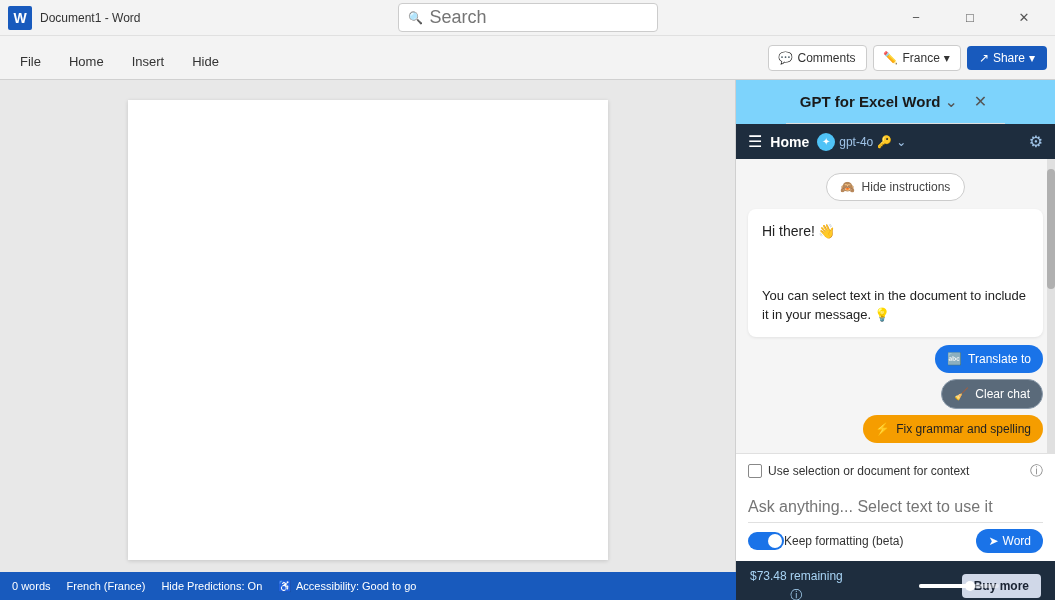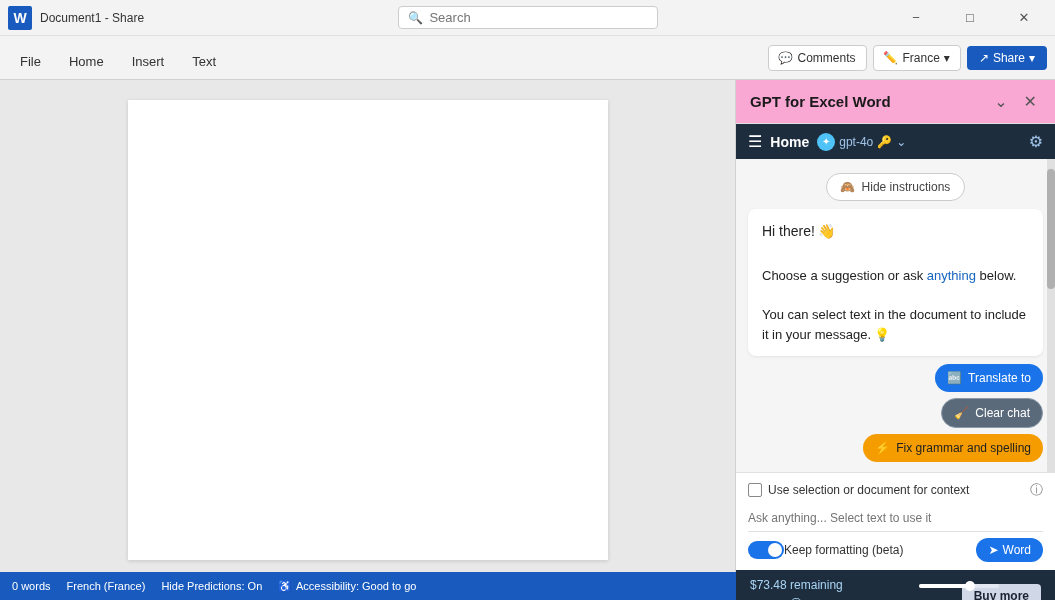--- a/index.html
+++ b/index.html
@@ -44,21 +44,21 @@
       border-radius: 4px;
       padding: 3px 10px;
       width: 260px;
       position: absolute;
       left: 50%;
       transform: translateX(-50%);
     }
     .title-bar-search input {
       border: none;
       outline: none;
-      font-size: 13px;
+      font-size: 18px;
       width: 200px;
       background: transparent;
       color: #1d4ed8;
     }
     .title-bar-search .search-icon {
       color: #888;
       margin-right: 6px;
       font-size: 12px;
     }
     .window-controls {
@@ -144,25 +144,26 @@
     .doc-page {
       background: white;
       width: 480px;
       min-height: 460px;
       box-shadow: 0 1px 4px rgba(0,0,0,0.15);
     }
 
     
     .gpt-panel {
       width: 320px;
-      background: #f9a8d4;
+      background: #7dd3fc;
       border-left: 1px solid #d0d0d0;
       display: flex;
       flex-direction: column;
       position: relative;
+      align-items: center;
     }
 
     .gpt-panel-header {
       display: flex;
       align-items: center;
       justify-content: space-between;
       padding: 10px 14px;
       border-bottom: 1px solid #e0e0e0;
     }
     .gpt-panel-title {
@@ -339,21 +340,21 @@
     
     .gpt-bottom {
       background: white;
       padding: 8px 12px;
       border-top: 1px solid #e0e0e0;
     }
     .context-row {
       display: flex;
       align-items: center;
       gap: 6px;
-      margin-bottom: 12px;
+      margin-bottom: 18px;
     }
     .context-checkbox {
       width: 14px; height: 14px;
       border: 1px solid #888;
       border-radius: 2px;
       background: white;
       cursor: pointer;
     }
     .context-label {
       font-size: 12px;
@@ -369,21 +370,21 @@
       display: flex;
       align-items: center;
       border-bottom: 1px solid #e0e0e0;
       padding-bottom: 6px;
       margin-bottom: 6px;
     }
     .chat-input {
       flex: 1;
       border: none;
       outline: none;
-      font-size: 12px;
+      font-size: 16px;
       color: #aaa;
       background: transparent;
     }
     .format-row {
       display: flex;
       align-items: center;
     }
     .toggle-switch {
       width: 36px; height: 18px;
       background: #1a73e8;
@@ -498,37 +499,37 @@
       position: absolute;
       top: -3px;
       left: 58%;
     }
   </style>
 </head>
 <body>
 
 <div class="title-bar">
   <div class="title-bar-logo">W</div>
-  <span class="title-bar-text">Document1 - Share</span>
+  <span class="title-bar-text">Document1 - Word</span>
   <div class="title-bar-search">
     <span class="search-icon">🔍</span>
     <input type="text" placeholder="Search" style="">
   </div>
   <div class="window-controls">
     <button class="win-btn">−</button>
     <button class="win-btn">□</button>
     <button class="win-btn close">✕</button>
   </div>
 </div>
 
 <div class="ribbon-bar">
   <div class="ribbon-tab">File</div>
   <div class="ribbon-tab">Home</div>
   <div class="ribbon-tab">Insert</div>
-  <div class="ribbon-tab">Text</div>
+  <div class="ribbon-tab">Hide</div>
   <div class="ribbon-right">
     <button class="ribbon-btn">
       <span>💬</span>
       <span>Comments</span>
     </button>
     <button class="ribbon-btn">
       <span>✏️</span>
       <span>France</span>
       <span>▾</span>
     </button>
@@ -577,21 +578,20 @@
             <div class="gpt-scrollbar-thumb"></div>
           </div>
 
           <button class="hide-instructions-btn">
             <span>🙈</span>
             <span>Hide instructions</span>
           </button>
 
           <div class="chat-bubble">
             <div class="hi-line">Hi there! 👋</div>
-            <p>Choose a suggestion or ask <span class="anything-link">anything</span> below.</p>
             <br>
             <p>You can select text in the document to include it in your message. <span class="bulb">💡</span></p>
           </div>
 
           <div class="suggestions">
             <button class="suggestion-btn translate">
               <span>🔤</span>
               <span>Translate to</span>
             </button>
             <button class="suggestion-btn clear">

